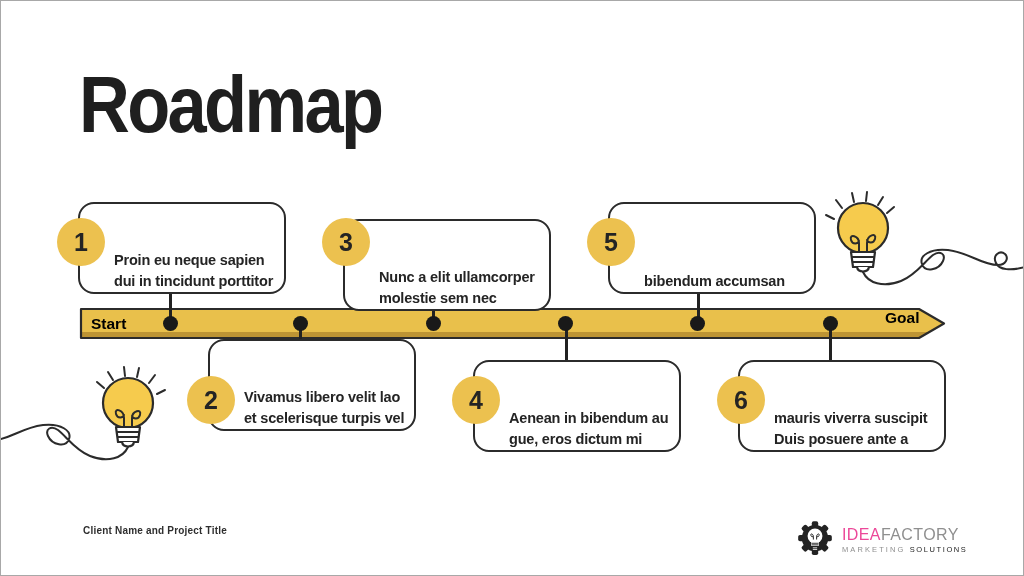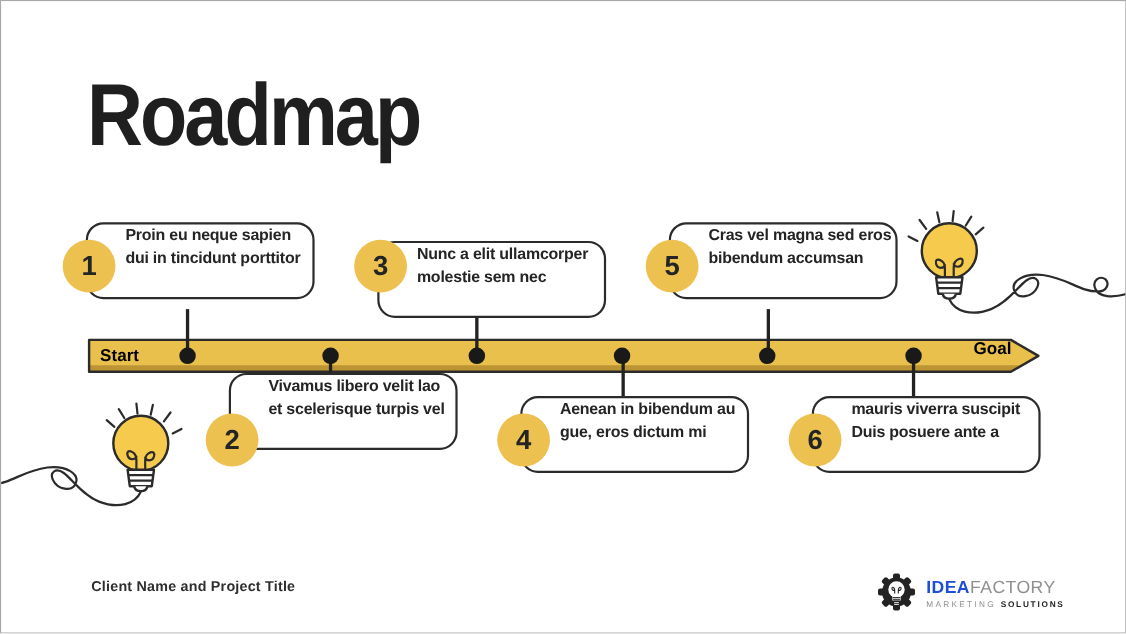--- a/index.html
+++ b/index.html
@@ -7,23 +7,23 @@
     position:relative;width:1024px;height:576px;background:#ffffff;
     border:1px solid #a8a8a8;box-sizing:border-box;overflow:hidden;
     font-family:"Liberation Sans",sans-serif;
   }
   .title{
     position:absolute;left:78px;top:64px;font-size:80px;font-weight:700;
     letter-spacing:-3px;color:#1f1f1f;line-height:1;
     transform:scaleX(.88);transform-origin:left top;
   }
   .step-box{
-    position:absolute;width:208px;height:70px;background:#fff;
+    position:absolute;width:208px;height:92px;background:#fff;
     border:2.5px solid #2b2b2b;border-radius:16px;box-sizing:border-box;
-    display:flex;align-items:flex-start;z-index:3;
+    display:flex;align-items:flex-end;z-index:3;
   }
   .step-text{
     padding-left:34px;font-size:14.5px;font-weight:700;color:#242424;
     line-height:1.45;letter-spacing:-.2px;white-space:nowrap;
   }
   .step-text span{display:block;}
   .badge{
     position:absolute;width:48px;height:48px;border-radius:50%;
     background:#ecc14f;display:flex;align-items:center;justify-content:center;
     font-size:25px;font-weight:700;color:#242424;z-index:5;
@@ -31,29 +31,29 @@
   .connector{position:absolute;width:3px;background:#222;z-index:2;}
   .dot{position:absolute;width:15px;height:15px;border-radius:50%;background:#191919;z-index:4;}
   .bar-svg{position:absolute;left:78px;top:305px;z-index:1;}
   .bar-label{position:absolute;font-size:15.5px;font-weight:700;color:#000000;z-index:3;}
   .bar-label.start{left:90px;top:314px;}
   .bar-label.goal{left:884px;top:308px;}
   .bulb-svg{position:absolute;z-index:1;}
   .bulb-tr{left:812px;top:176px;}
   .bulb-bl{left:0px;top:352px;}
   .footer-text{
-    position:absolute;left:82px;top:524px;font-size:13px;font-weight:700;
+    position:absolute;left:82px;top:524px;font-size:10px;font-weight:700;
     color:#2e2e2e;letter-spacing:.2px;
   }
   .logo{position:absolute;left:794px;top:518px;display:flex;align-items:center;gap:7px;}
   .logo-text{display:flex;flex-direction:column;}
   .logo-line1{font-size:16px;line-height:1.15;letter-spacing:.4px;color:#8f8f8f;font-weight:400;}
-  .logo-line1 .bold{font-weight:700;color:#1d4ed8;}
+  .logo-line1 .bold{font-weight:400;color:#ec4899;}
   .logo-line2{font-size:7.5px;letter-spacing:2.1px;color:#8f8f8f;font-weight:400;margin-top:1px;}
-  .logo-line2 .bold{font-weight:700;color:#232323;letter-spacing:1.6px;}
+  .logo-line2 .bold{font-weight:400;color:#232323;letter-spacing:1.6px;}
 </style>
 </head>
 <body>
 
 <div class="slide">
 
   <div class="title">Roadmap</div>
 
   <svg class="bar-svg" width="868" height="38" viewBox="0 0 868 38">
     <defs>
@@ -105,21 +105,20 @@
     </div>
   </div>
   <div class="step-box" style="left:342px;top:218px;">
     <div class="step-text">
       <span>Nunc a elit ullamcorper</span>
       <span>molestie sem nec</span>
     </div>
   </div>
   <div class="step-box" style="left:607px;top:201px;">
     <div class="step-text">
-      <span>Cras vel magna sed eros</span>
       <span>bibendum accumsan</span>
     </div>
   </div>
 
   <div class="step-box" style="left:207px;top:338px;">
     <div class="step-text">
       <span>Vivamus libero velit lao</span>
       <span>et scelerisque turpis vel</span>
     </div>
   </div>

